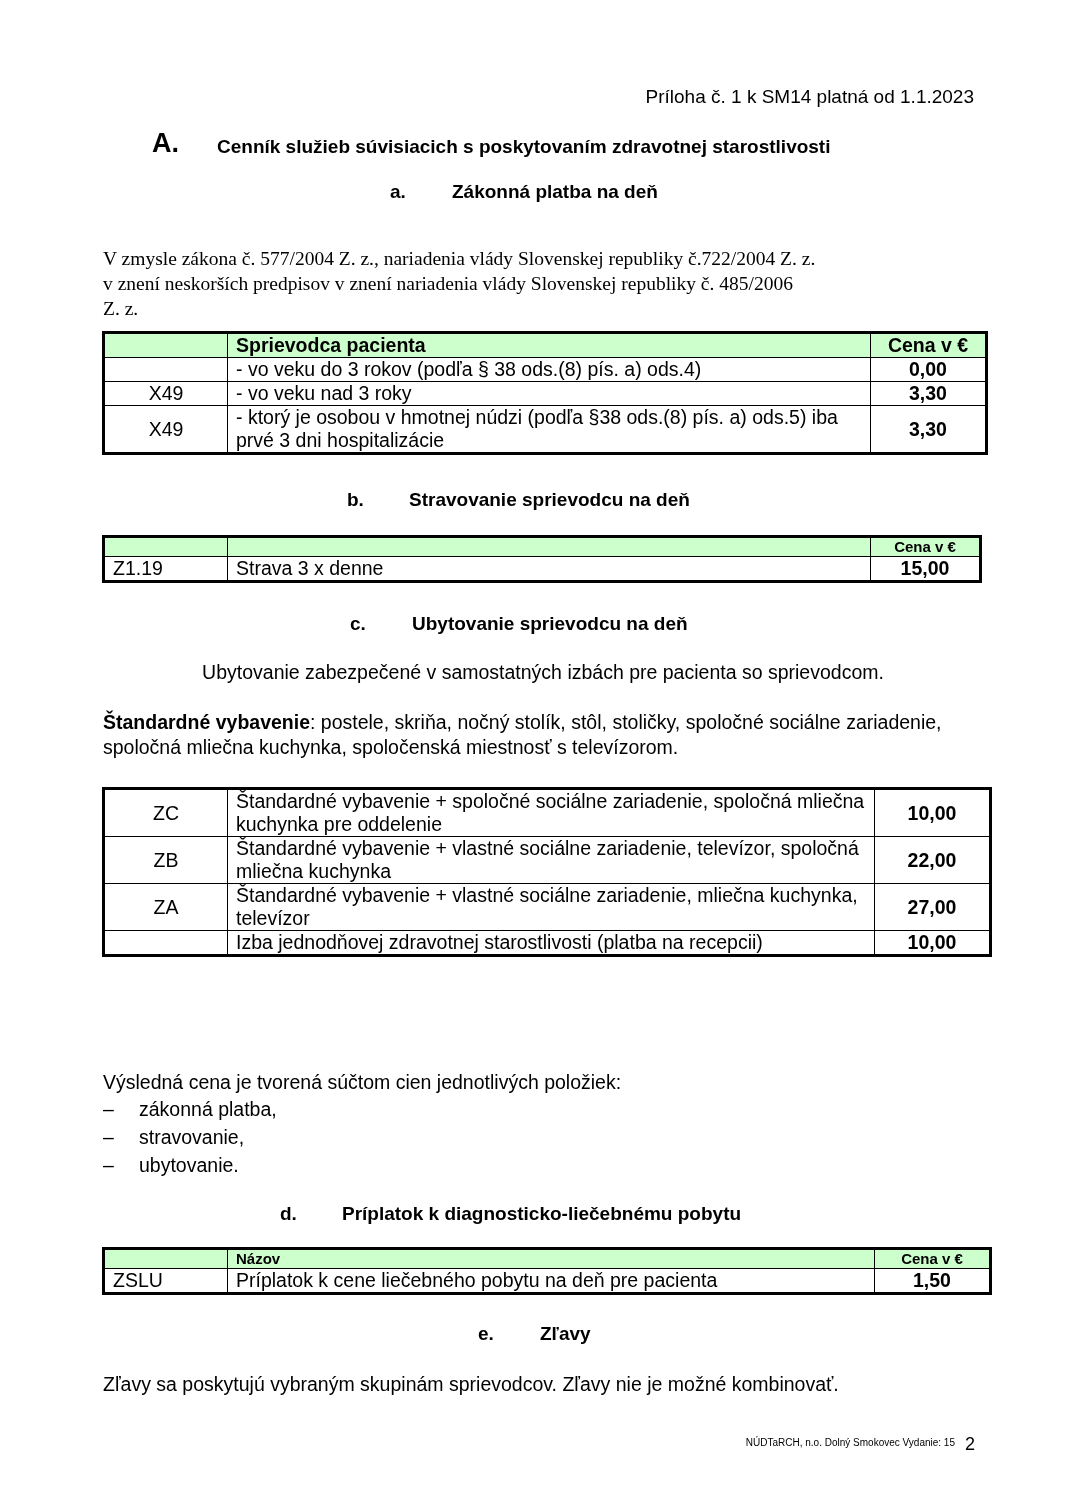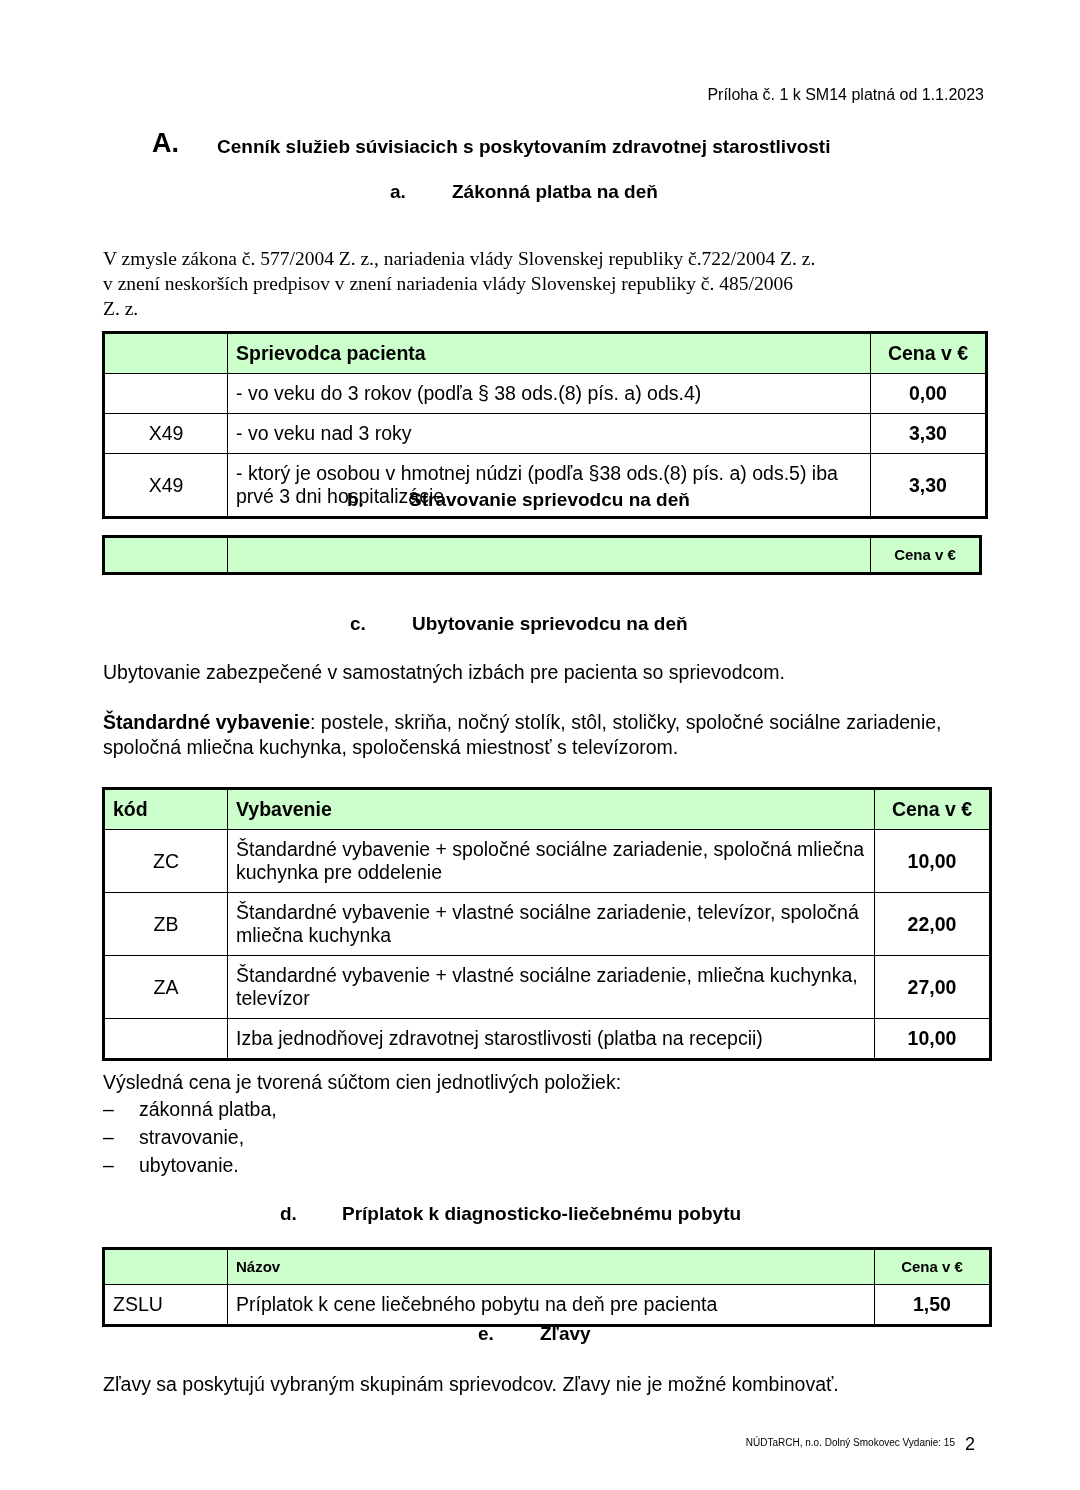--- a/index.html
+++ b/index.html
@@ -1,27 +1,27 @@
 <!DOCTYPE html>
 <html><head>
 <meta charset="utf-8">
 <style>
   html, body { margin: 0; padding: 0; background: #ffffff; }
   body { width: 1080px; height: 1490px; position: relative; overflow: hidden;
          font-family: "Liberation Sans", sans-serif; color: #000; }
   .abs { position: absolute; }
-  .hdr-note { top: 86px; right: 96px; font-size: 16px; }
+  .hdr-note { top: 86px; right: 106px; font-size: 19px; }
   .title-row { top: 128px; left: 152px; width: 830px; }
   .title-letter { position: absolute; left: 0; top: 0; font-size: 27px; font-weight: bold; }
   .title-text { position: absolute; left: 65px; top: 8px; font-size: 19px; font-weight: bold; }
   .sec-head { font-size: 19px; font-weight: bold; white-space: nowrap; }
   .sec-head .lt { display: inline-block; width: 62px; }
   .para { left: 103px; width: 880px; font-size: 19.5px; line-height: 25px; }
   table.pt { position: absolute; border-collapse: collapse; border: 3px solid #000; font-size: 19.5px; }
-  table.pt td { border: 1.5px solid #000; padding: 8px 8px; line-height: 23px; vertical-align: middle; }
+  table.pt td { border: 1.5px solid #000; padding: 0 8px; line-height: 23px; vertical-align: middle; }
   table.pt tr.head td { background: #ccffcc; font-weight: bold; }
   .center { text-align: center; }
   .price { text-align: center; font-weight: bold; }
   table.small-head tr.head td { font-size: 15px; line-height: 18px; }
   .list { left: 103px; font-size: 19.5px; line-height: 28px; }
   .list .item { display: flex; }
   .list .dash { width: 36px; }
   .footer { top: 1437px; right: 125px; font-size: 10px; }
   .pagenum { top: 1434px; right: 105px; font-size: 18px; }
 </style>
@@ -81,42 +81,42 @@
       <col style="width:124px">
       <col>
       <col style="width:110px">
     </colgroup>
   <tbody>
       <tr class="head">
     <td></td>
     <td></td>
     <td class="center">Cena v €</td>
   </tr>
+  <tr>
+    <td>Z1.19</td>
+    <td>Strava 3 x denne</td>
+    <td class="price">15,00</td>
+  </tr>
 </tbody>
   </table>
 
 <div class="abs sec-head" style="top:613px; left:350px;">
   <span class="lt">c.</span><span>Ubytovanie sprievodcu na deň</span>
 </div>
-<div class="abs para" style="top:660px;">Ubytovanie zabezpečené v samostatných izbách pre pacienta so sprievodcom.</div>
+<div class="abs para" style="top:660px;text-align:center;">Ubytovanie zabezpečené v samostatných izbách pre pacienta so sprievodcom.</div>
 <div class="abs para" style="top:710px;">
   <b>Štandardné vybavenie</b><span>: postele, skriňa, nočný stolík, stôl, stoličky, spoločné sociálne zariadenie, spoločná mliečna kuchynka, spoločenská miestnosť s televízorom.</span>
 </div>
 <table class="pt" style="top:787px; left:102px; width:890px;">
   <colgroup>
       <col style="width:124px">
       <col>
       <col style="width:116px">
     </colgroup>
   <tbody>
-      <tr class="head">
-    <td>kód</td>
-    <td>Vybavenie</td>
-    <td class="center">Cena v €</td>
-  </tr>
   <tr>
     <td class="center">ZC</td>
     <td>Štandardné vybavenie + spoločné sociálne zariadenie, spoločná mliečna kuchynka pre oddelenie</td>
     <td class="price">10,00</td>
   </tr>
   <tr>
     <td class="center">ZB</td>
     <td>Štandardné vybavenie + vlastné sociálne zariadenie, televízor, spoločná mliečna kuchynka</td>
     <td class="price">22,00</td>
   </tr>

